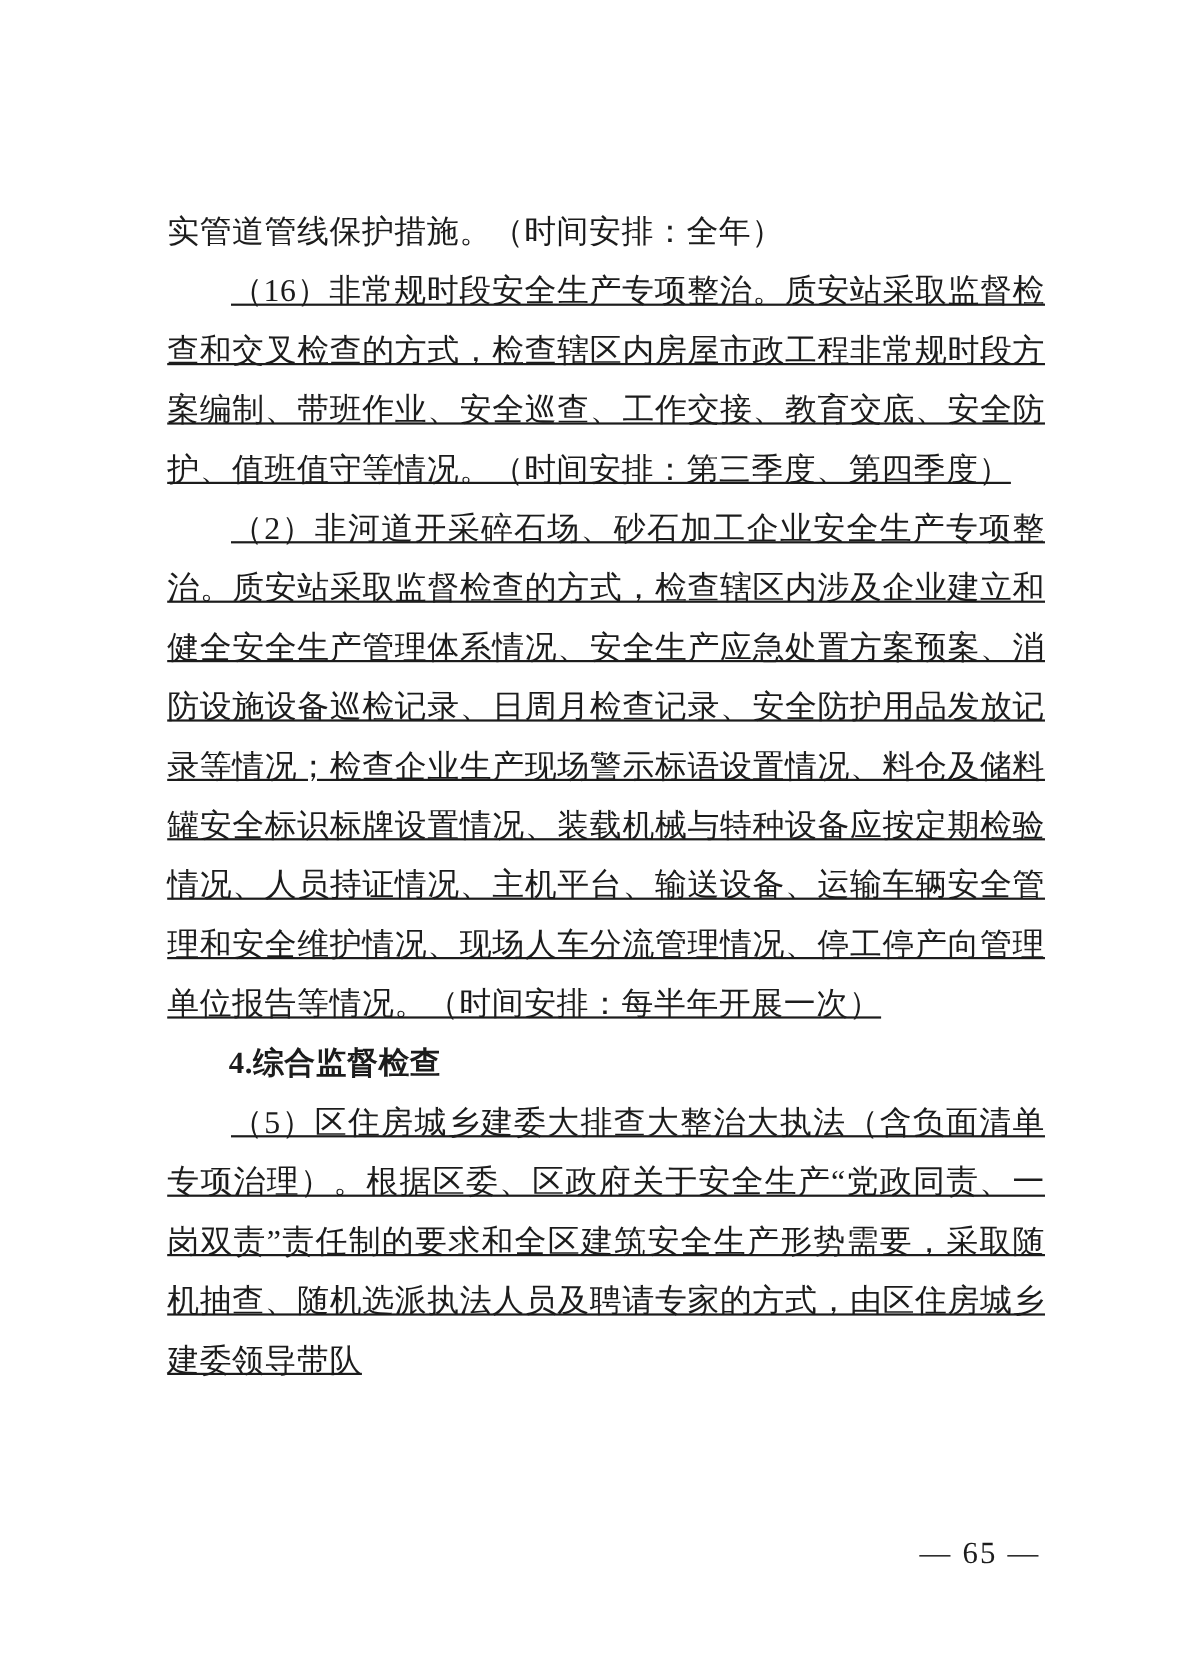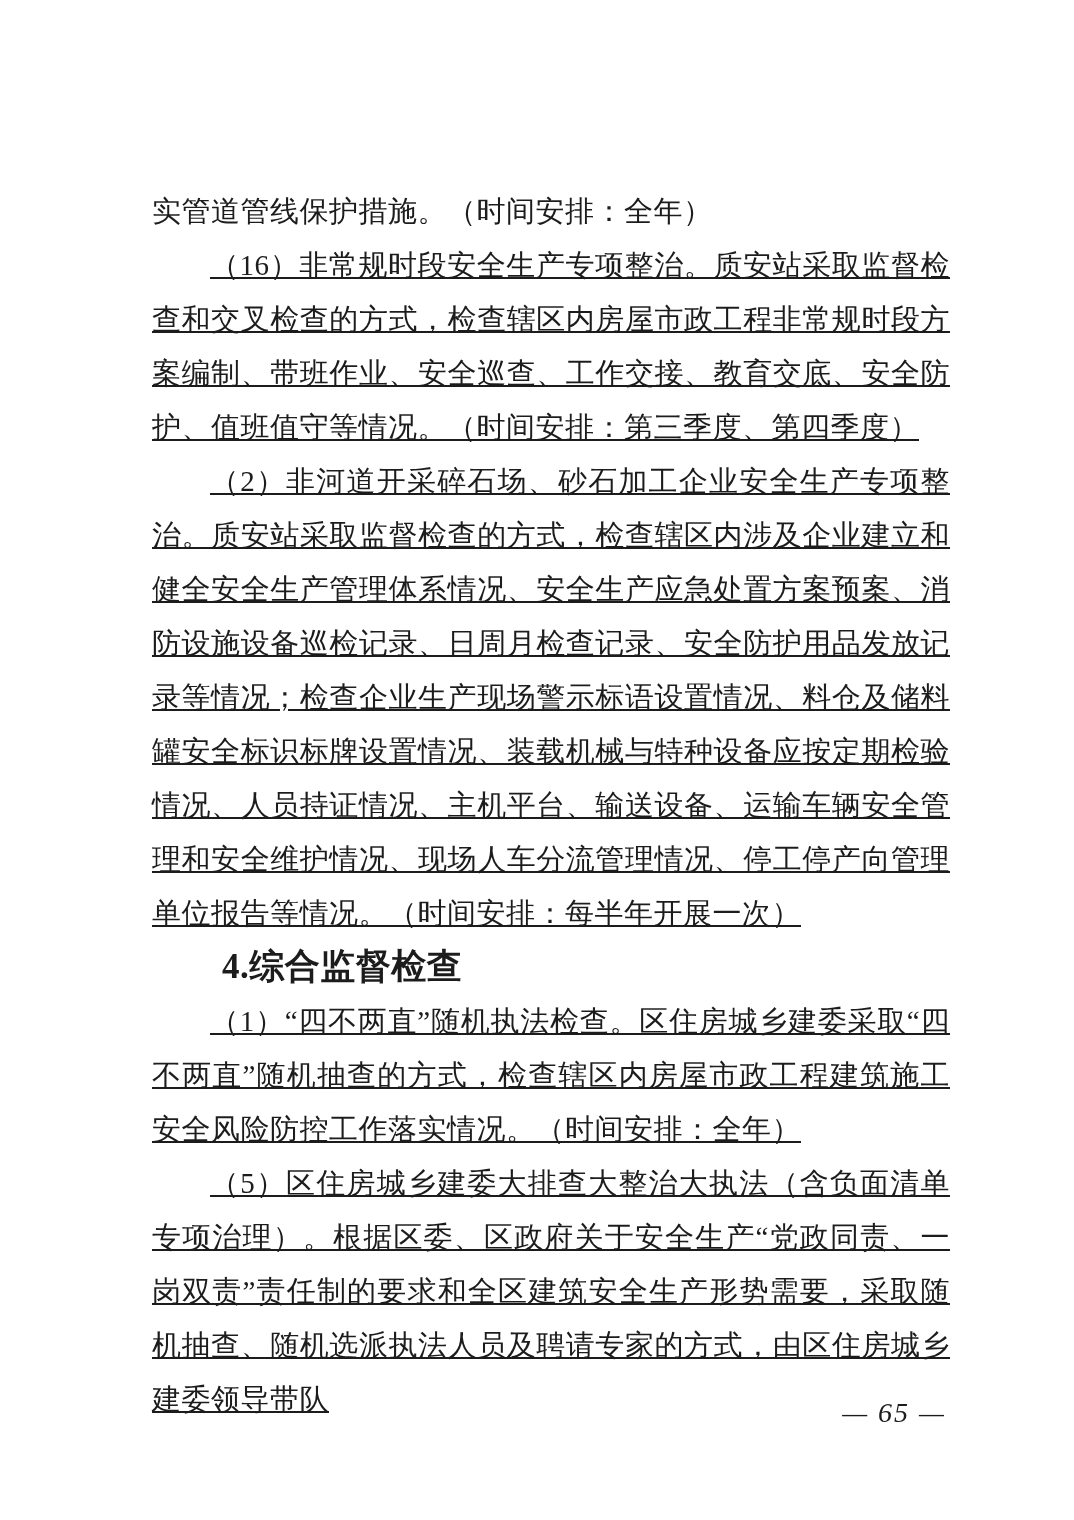--- a/index.html
+++ b/index.html
@@ -34,54 +34,52 @@
     text-align: justify;
     letter-spacing: 0.5px;
     word-break: break-all;
   }
   .para.indent {
     text-indent: 2em;
     text-decoration: underline;
   }
   .heading {
     margin: 0;
-    font-size: 35px;
+    font-size: 28px;
     line-height: 54px;
     font-weight: bold;
     text-indent: 2em;
     letter-spacing: 0.5px;
     font-family: "Liberation Serif", serif;
   }
   .footer {
     position: absolute;
     top: 1396px;
     right: 128px;
     font-size: 28px;
     line-height: 34px;
     letter-spacing: 2px;
     color: #1c1c1c;
-    font-style: italic;
   }
 </style>
 </head>
 <body>
 
 <div class="page">
 
   <main class="content">
 
     <p class="para continuation">实管道管线保护措施。（时间安排：全年）</p>
 
     <p class="para indent">（16）非常规时段安全生产专项整治。质安站采取监督检查和交叉检查的方式，检查辖区内房屋市政工程非常规时段方案编制、带班作业、安全巡查、工作交接、教育交底、安全防护、值班值守等情况。（时间安排：第三季度、第四季度）</p>
 
     <p class="para indent">（2）非河道开采碎石场、砂石加工企业安全生产专项整治。质安站采取监督检查的方式，检查辖区内涉及企业建立和健全安全生产管理体系情况、安全生产应急处置方案预案、消防设施设备巡检记录、日周月检查记录、安全防护用品发放记录等情况；检查企业生产现场警示标语设置情况、料仓及储料罐安全标识标牌设置情况、装载机械与特种设备应按定期检验情况、人员持证情况、主机平台、输送设备、运输车辆安全管理和安全维护情况、现场人车分流管理情况、停工停产向管理单位报告等情况。（时间安排：每半年开展一次）</p>
 
     <h2 class="heading">4.综合监督检查</h2>
 
-    <p class="para indent">（1）“四不两直”随机执法检查。区住房城乡建委采取“四不两直”随机抽查的方式，检查辖区内房屋市政工程建筑施工安全风险防控工作落实情况。（时间安排：全年）</p>
 
     <p class="para indent">（5）区住房城乡建委大排查大整治大执法（含负面清单专项治理）。根据区委、区政府关于安全生产“党政同责、一岗双责”责任制的要求和全区建筑安全生产形势需要，采取随机抽查、随机选派执法人员及聘请专家的方式，由区住房城乡建委领导带队</p>
 
   </main>
 
   <footer class="footer">
     <span>— 65 —</span>
   </footer>
 
 </div>

